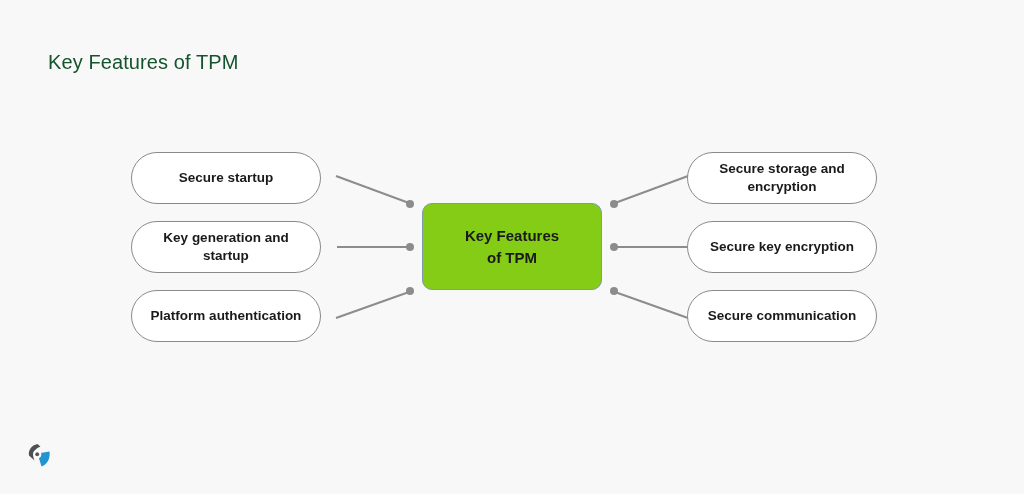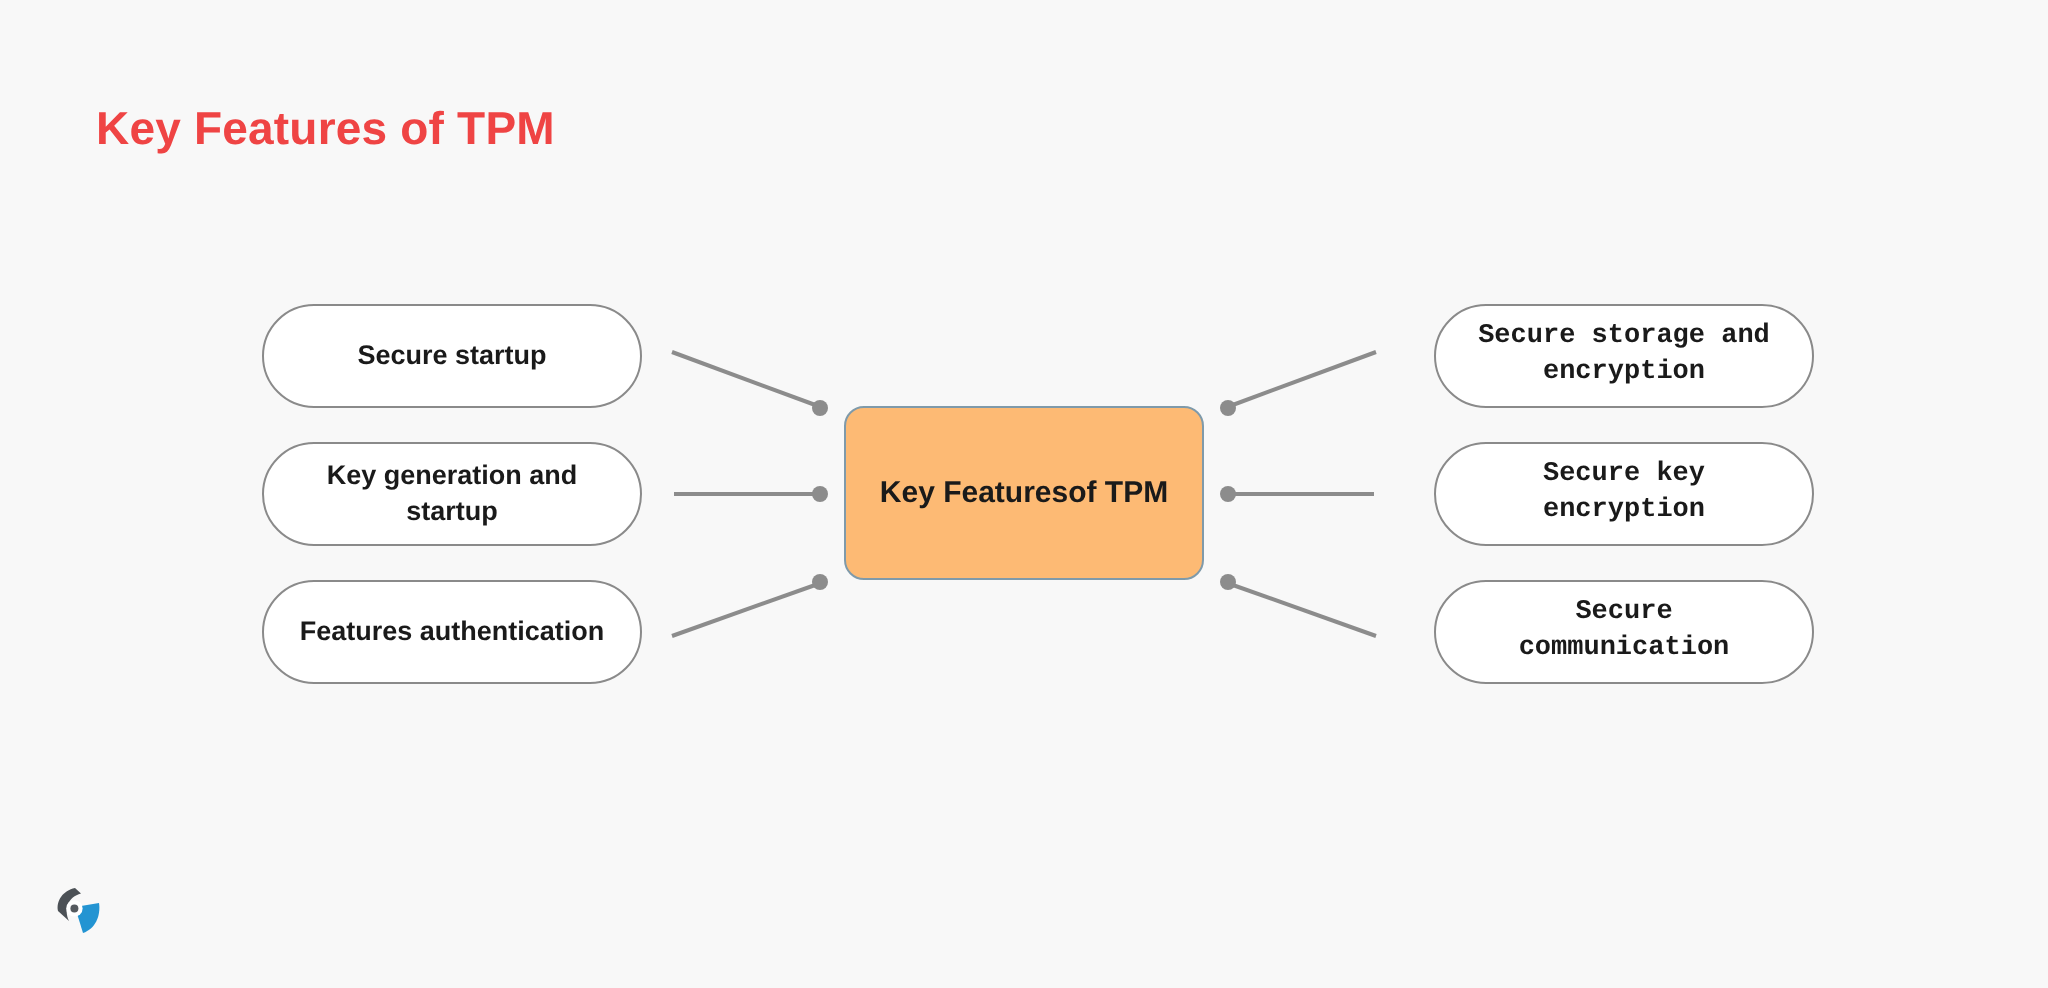--- a/index.html
+++ b/index.html
@@ -11,23 +11,23 @@
     height: 494px;
     background: #f8f8f8;
     font-family: "Liberation Sans", "DejaVu Sans", sans-serif;
     position: relative;
     overflow: hidden;
   }
   .page-title {
     position: absolute;
     left: 48px;
     top: 51px;
-    font-size: 23px;
-    font-weight: 700;
-    color: #ef4444;
+    font-size: 20px;
+    font-weight: 400;
+    color: #14532d;
     letter-spacing: 0.1px;
   }
   .connector-layer {
     position: absolute;
     left: 0;
     top: 0;
     width: 1024px;
     height: 494px;
   }
   .node {
@@ -42,35 +42,35 @@
     justify-content: center;
     text-align: center;
     font-size: 13.5px;
     font-weight: bold;
     color: #1a1a1a;
     line-height: 1.3;
     padding: 0 14px;
     box-sizing: border-box;
   }
   .node-left { left: 131px; }
-  .node-right { left: 717px; font-family: Liberation Mono, monospace; }
+  .node-right { left: 687px; }
   .row-1 { top: 152px; }
   .row-2 { top: 221px; }
   .row-3 { top: 290px; }
   .center-node {
     position: absolute;
     left: 422px;
     top: 203px;
     width: 180px;
     height: 87px;
-    background: #fdba74;
+    background: #84cc16;
     border: 1px solid #7f9aaa;
     border-radius: 10px;
     display: flex;
-    flex-direction: row;
+    flex-direction: column;
     align-items: center;
     justify-content: center;
     text-align: center;
     font-size: 15px;
     font-weight: bold;
     color: #1a1a1a;
     line-height: 1.45;
     box-sizing: border-box;
   }
   .brand-logo {
@@ -105,21 +105,21 @@
   </g>
 </svg>
 
 <div class="node node-left row-1">
   <span>Secure startup</span>
 </div>
 <div class="node node-left row-2">
   <span>Key generation and startup</span>
 </div>
 <div class="node node-left row-3">
-  <span>Features authentication</span>
+  <span>Platform authentication</span>
 </div>
 
 <div class="node node-right row-1">
   <span>Secure storage and encryption</span>
 </div>
 <div class="node node-right row-2">
   <span>Secure key encryption</span>
 </div>
 <div class="node node-right row-3">
   <span>Secure communication</span>

